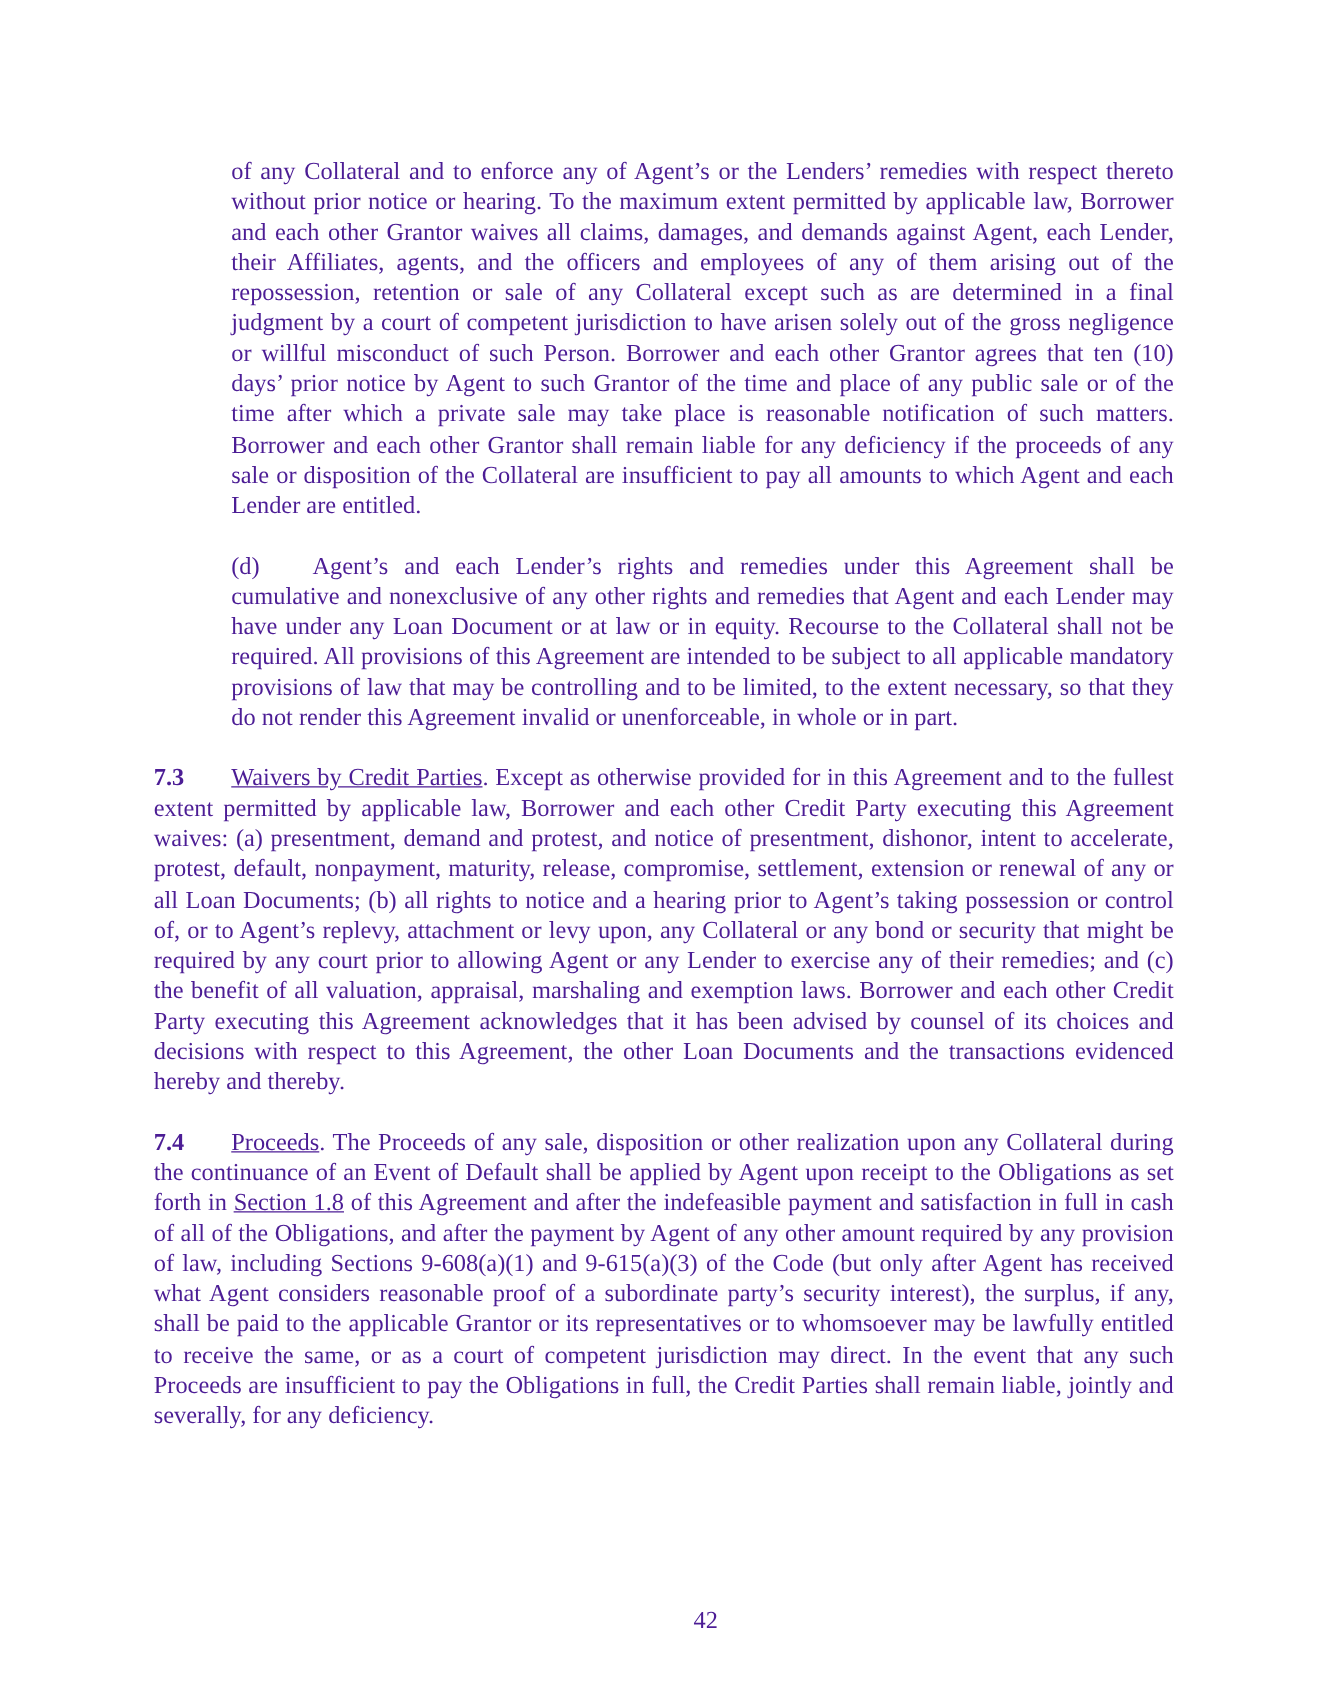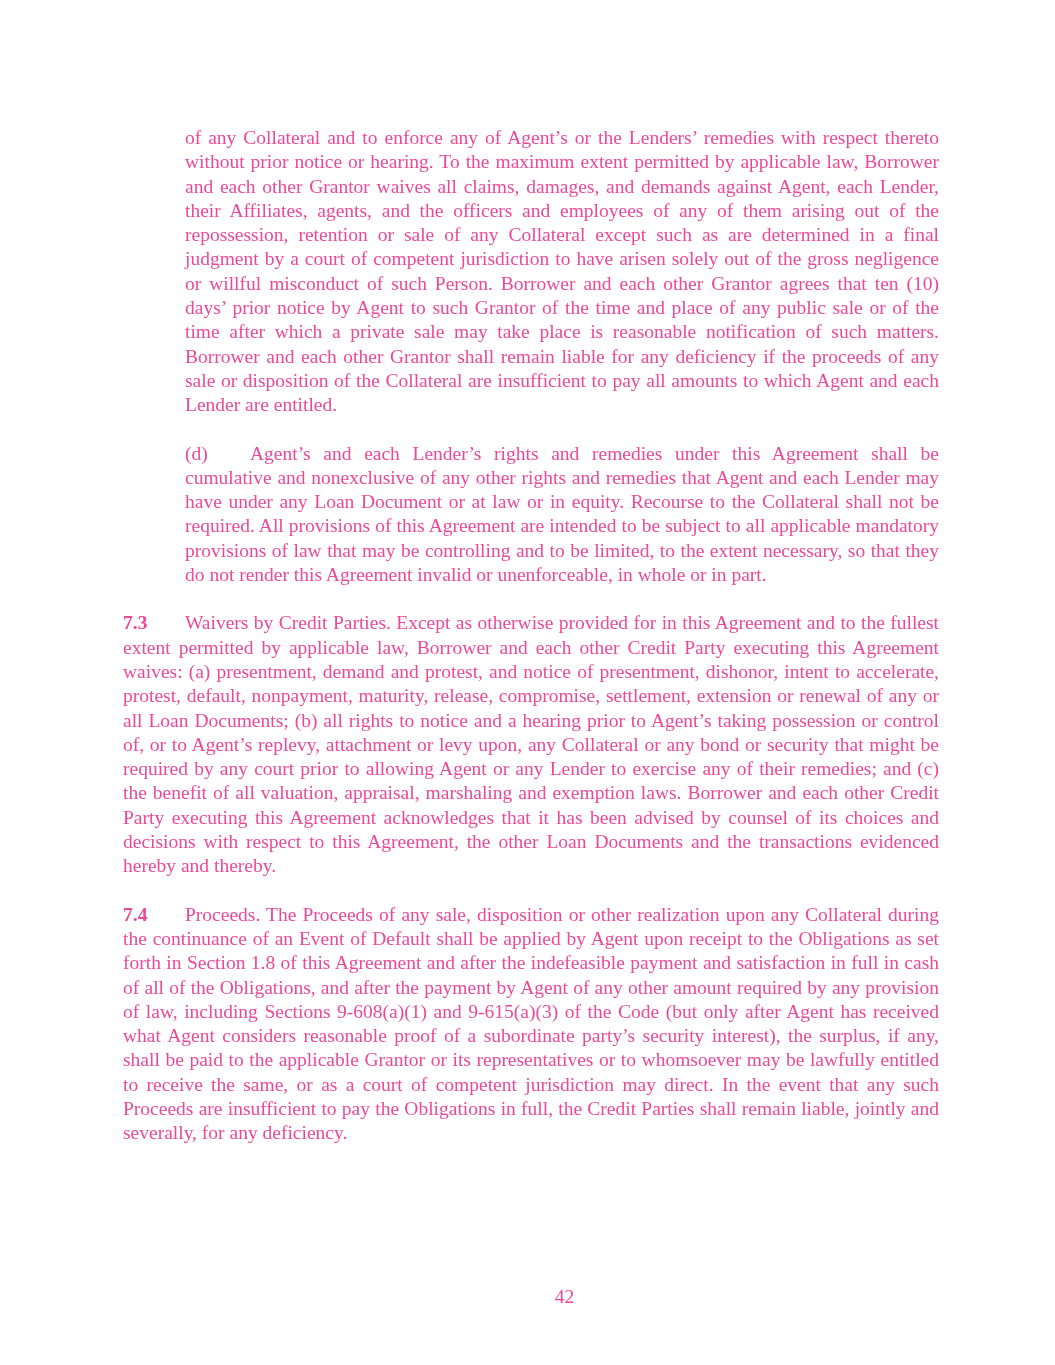--- a/index.html
+++ b/index.html
@@ -8,38 +8,39 @@
     background: #ffffff;
   }
   .page {
     position: relative;
     width: 1055px;
     height: 1365px;
     background: #ffffff;
     font-family: "Liberation Serif", "DejaVu Serif", serif;
     font-size: 19.5px;
     line-height: 24.3px;
-    color: #ec4899;
+    color: #4c1d95;
     overflow: hidden;
     box-sizing: border-box;
     padding: 126px 116px 0 123px;
   }
   .para {
     margin: 0 0 24px 0;
     text-align: justify;
   }
   .para.indented {
     margin-left: 62px;
   }
   .label-tab {
     display: inline-block;
   }
   .w65 { width: 65px; }
   .w62 { width: 62px; font-weight: bold; }
   .underline {
+    text-decoration: underline;
   }
   .page-number {
     position: absolute;
     bottom: 56px;
     left: 0;
     width: 100%;
     text-align: center;
     margin-left: 37px;
   }
 </style>

